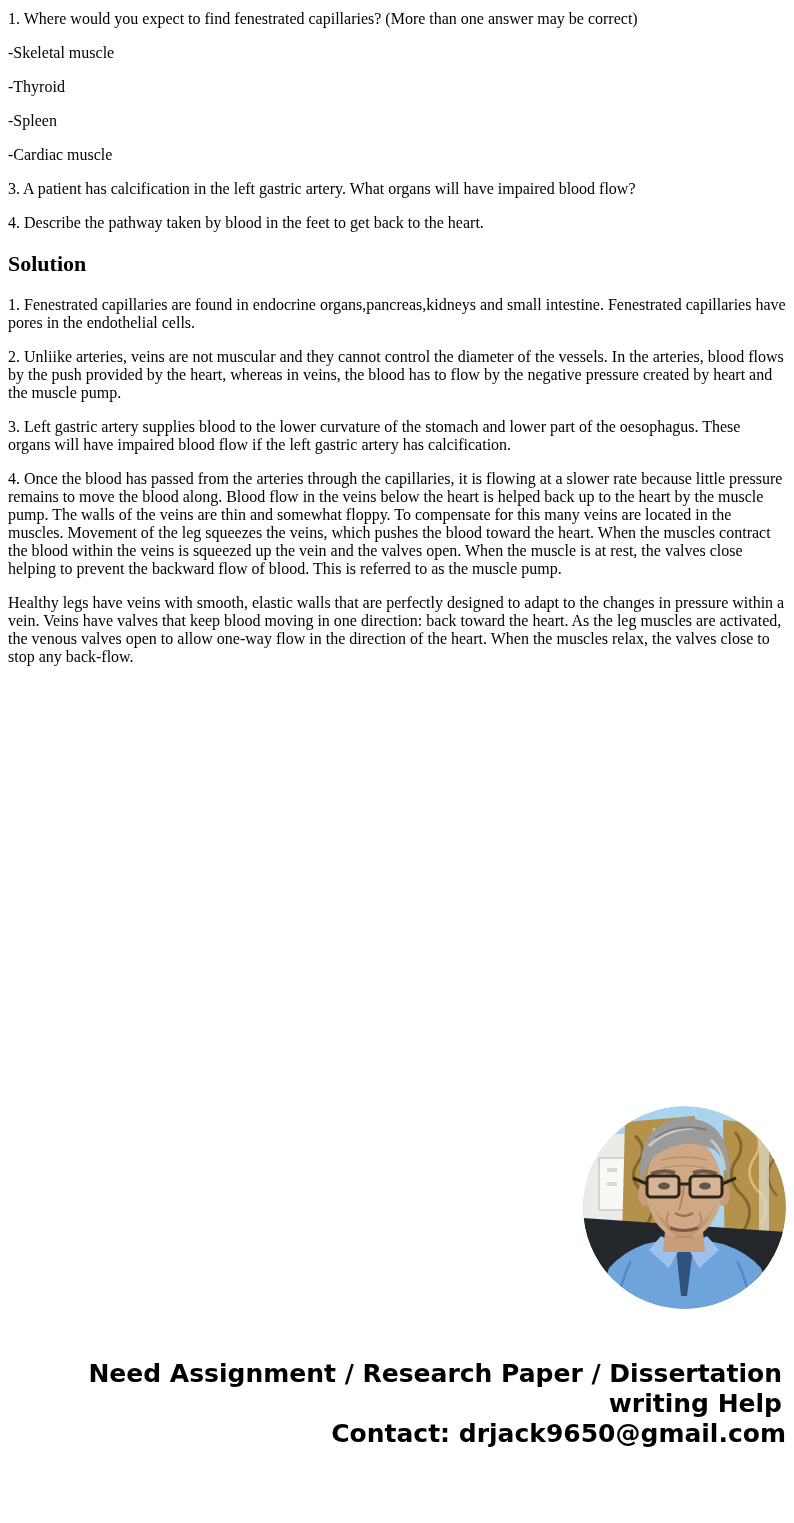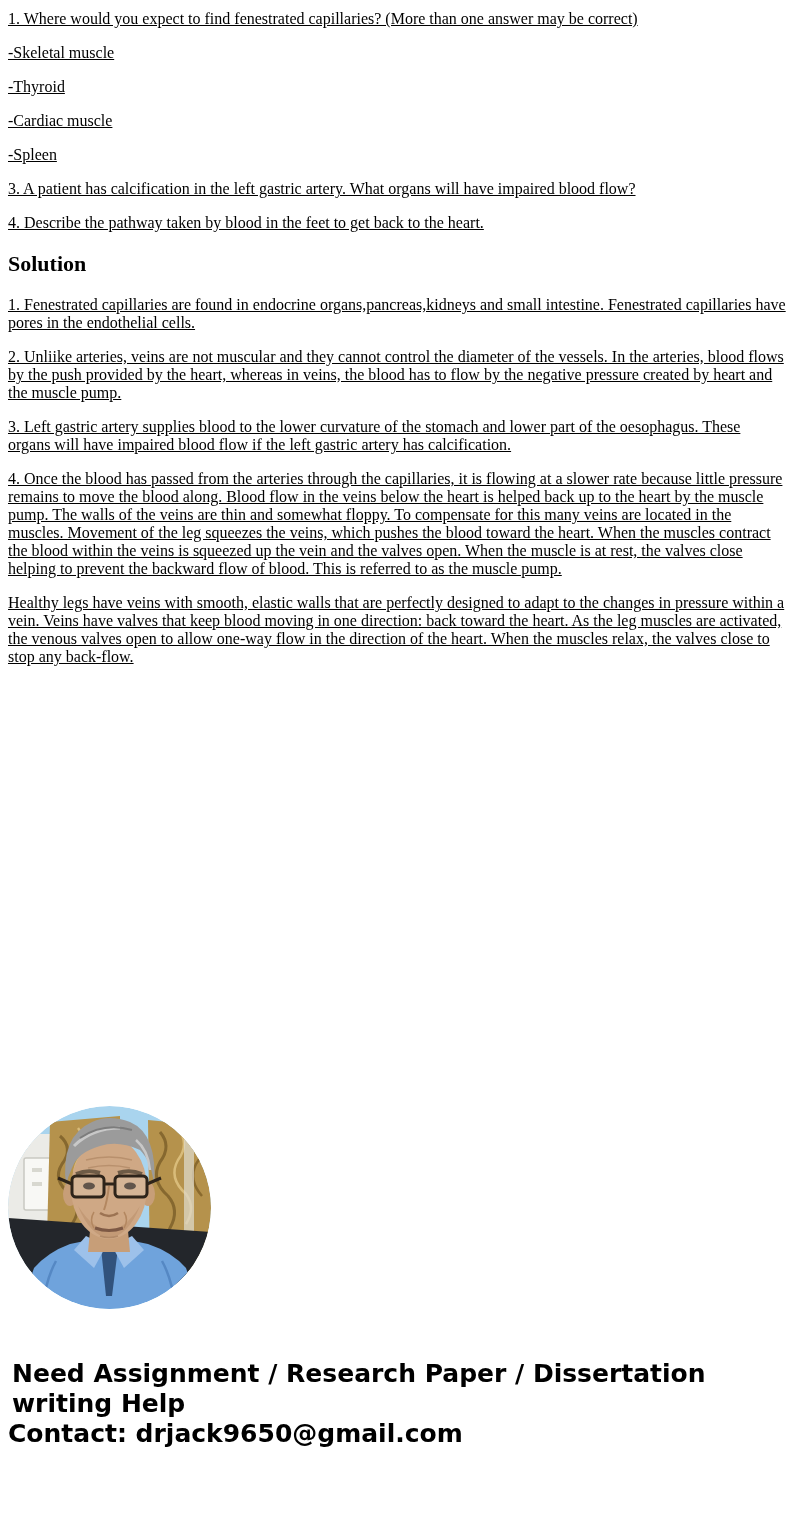--- a/index.html
+++ b/index.html
@@ -8,34 +8,33 @@
   }
   body {
     margin: 8px;
     width: 778px;
     font-family: "Liberation Serif", serif;
     font-size: 16px;
   }
   .doc p {
     margin: 16px 0;
     line-height: normal;
-    text-decoration: underline;
   }
   .doc p.first {
     margin-top: 2px;
   }
   .doc h3 {
     font-size: 22px;
     font-weight: bold;
     margin: 19px 0;
   }
   footer.page-footer {
     margin-top: 440px;
     margin-bottom: 24px;
-    text-align: left;
+    text-align: right;
   }
   .avatar-wrap {
     display: inline-block;
     width: 203px;
     height: 203px;
     border-radius: 50%;
     overflow: hidden;
     line-height: 0;
   }
   .promo, .contact {
@@ -50,22 +49,22 @@
     max-width: 770px;
   }
 </style>
 </head>
 <body>
 
 <main class="doc">
   <p class="first">1. Where would you expect to find fenestrated capillaries? (More than one answer may be correct)</p>
   <p>-Skeletal muscle</p>
   <p>-Thyroid</p>
+  <p>-Spleen</p>
   <p>-Cardiac muscle</p>
-  <p>-Spleen</p>
   <p>3. A patient has calcification in the left gastric artery. What organs will have impaired blood flow?</p>
   <p>4. Describe the pathway taken by blood in the feet to get back to the heart.</p>
 
   <h3>Solution</h3>
 
   <p>1. Fenestrated capillaries are found in endocrine organs,pancreas,kidneys and small intestine. Fenestrated capillaries have pores in the endothelial cells.</p>
   <p>2. Unliike arteries, veins are not muscular and they cannot control the diameter of the vessels. In the arteries, blood flows by the push provided by the heart, whereas in veins, the blood has to flow by the negative pressure created by heart and the muscle pump.</p>
   <p>3. Left gastric artery supplies blood to the lower curvature of the stomach and lower part of the oesophagus. These organs will have impaired blood flow if the left gastric artery has calcification.</p>
   <p>4. Once the blood has passed from the arteries through the capillaries, it is flowing at a slower rate because little pressure remains to move the blood along. Blood flow in the veins below the heart is helped back up to the heart by the muscle pump. The walls of the veins are thin and somewhat floppy. To compensate for this many veins are located in the muscles. Movement of the leg squeezes the veins, which pushes the blood toward the heart. When the muscles contract the blood within the veins is squeezed up the vein and the valves open. When the muscle is at rest, the valves close helping to prevent the backward flow of blood. This is referred to as the muscle pump.</p>
   <p>Healthy legs have veins with smooth, elastic walls that are perfectly designed to adapt to the changes in pressure within a vein. Veins have valves that keep blood moving in one direction: back toward the heart. As the leg muscles are activated, the venous valves open to allow one-way flow in the direction of the heart. When the muscles relax, the valves close to stop any back-flow.</p>

